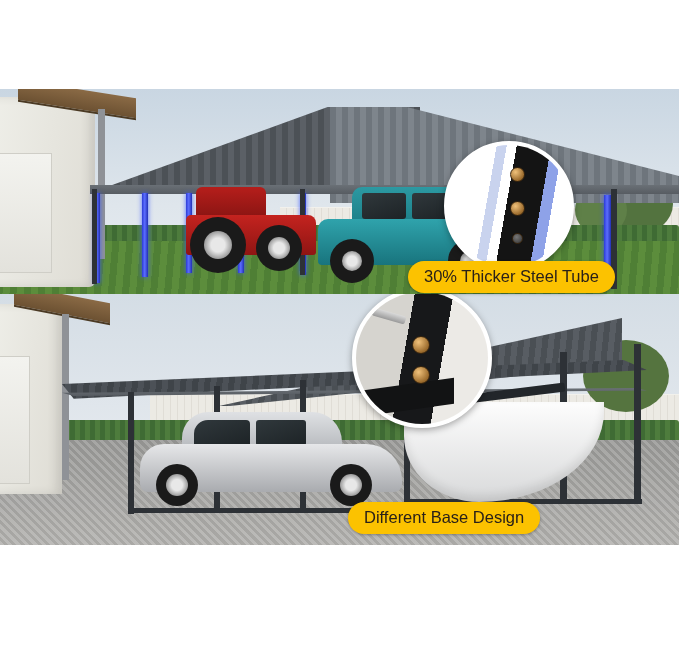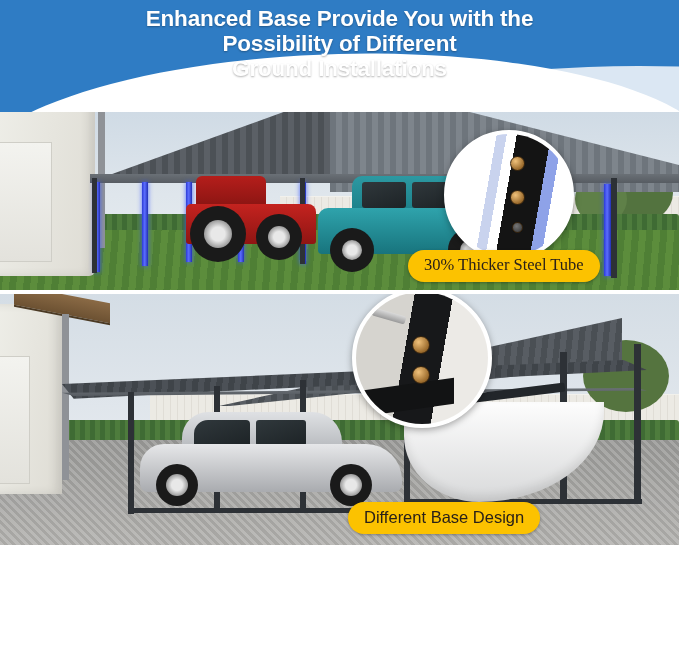--- a/index.html
+++ b/index.html
@@ -68,21 +68,21 @@
   }
   .header-title .l { display: block; white-space: nowrap; }
 
   
   .panel {
     position: absolute;
     left: 0;
     width: 679px;
     overflow: hidden;
   }
-  .panel-top { top: 78px; height: 212px; font-family: Liberation Serif, serif; }
+  .panel-top { top: 89px; height: 212px; }
   .panel-bottom { top: 294px; height: 251px; }
 
   
   .sky {
     position: absolute; left: 0; top: 0; width: 100%; height: 100%;
     background: linear-gradient(#c9d6e2 0%, #dfe6ec 55%, #e9eef2 100%);
   }
   .treeline {
     position: absolute; border-radius: 50%;
     background: #6f8b5e;
@@ -253,29 +253,20 @@
     font-size: 17px;
     color: #3e6186;
     letter-spacing: .2px;
   }
 </style>
 </head>
 <body>
 
 <div id="page">
 
-  <div class="header">
-    <div class="header-wave2"></div>
-    <div class="header-wave"></div>
-    <div class="header-title">
-      <span class="l">Enhanced Base Provide You with the</span>
-      <span class="l">Possibility of Different</span>
-      <span class="l">Ground Installations</span>
-    </div>
-  </div>
 
   <div class="panel panel-top">
     <div class="sky"></div>
 
     <div class="fence" style="left:280px; top:118px; width:399px; height:28px;"></div>
     <div class="treeline" style="right:6px; top:84px; width:74px; height:62px; background:#53733f;"></div>
     <div class="treeline" style="right:52px; top:96px; width:52px; height:50px; background:#5f8048;"></div>
     <div class="hedge" style="left:92px; top:136px; width:587px; height:22px;"></div>
 
     <div class="lawn" style="top:152px; height:60px;"></div>

